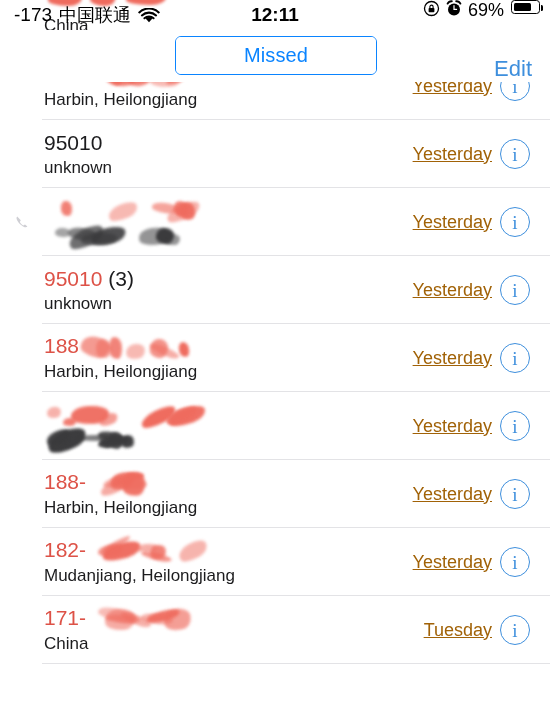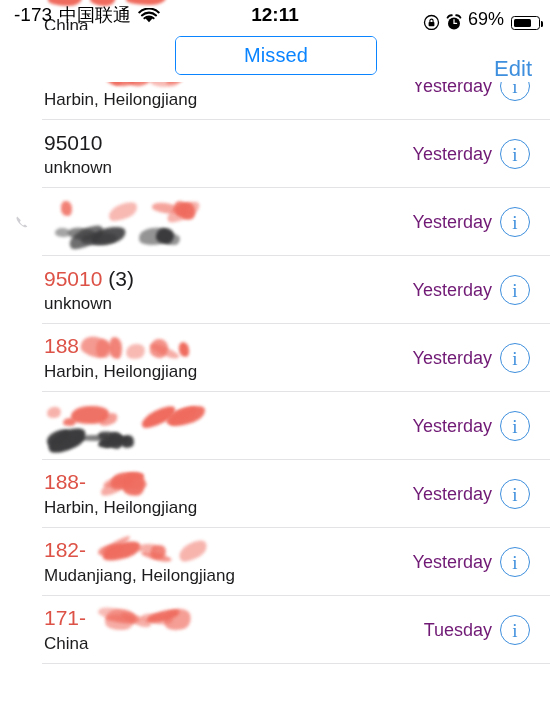--- a/index.html
+++ b/index.html
@@ -29,21 +29,21 @@
   .sb-signal { font-size:19px; letter-spacing:0px; }
   .sb-carrier { font-size:18px; }
   .wifi-icon { display:inline-block; width:22px; height:16px; position:relative; }
   .sb-center {
     position:absolute; left:0; width:550px; top:0; height:30px;
     display:flex; align-items:center; justify-content:center;
     font-size:19px; font-weight:bold;
   }
   .sb-right {
     position:absolute; right:10px; top:0; height:30px;
-    display:flex; align-items:flex-end; gap:7px;
+    display:flex; align-items:flex-start; gap:7px;
   }
   .rotlock-icon { display:inline-block; width:16px; height:16px; position:relative; }
   .alarm-icon { display:inline-block; width:15px; height:16px; position:relative; }
   .sb-batt-pct { font-size:18px; }
   .batt-icon {
     position:relative; display:inline-block;
     width:29px; height:14px;
     border:1.6px solid #000; border-radius:3.5px;
   }
   .batt-fill {
@@ -122,21 +122,21 @@
   }
   .row-title.missed { color:#dd5247; }
   .row-count { color:#1c1c1e; }
   .row-sub {
     font-size:17px; color:#1c1c1e;
     line-height:20px; white-space:nowrap;
   }
   .row-time {
     position:absolute; right:58px; top:0;
     height:68px; display:flex; align-items:center;
-    font-size:18px; color:#701a75;
+    font-size:18px; color:#a16207;text-decoration:underline;
   }
   .info-btn {
     position:absolute; right:18px; top:0;
     height:68px; width:34px;
     display:flex; align-items:center; justify-content:center;
   }
   .info-circle {
     width:30px; height:30px; border-radius:50%;
     border:1.6px solid #3e8fdd;
     display:flex; align-items:center; justify-content:center;

